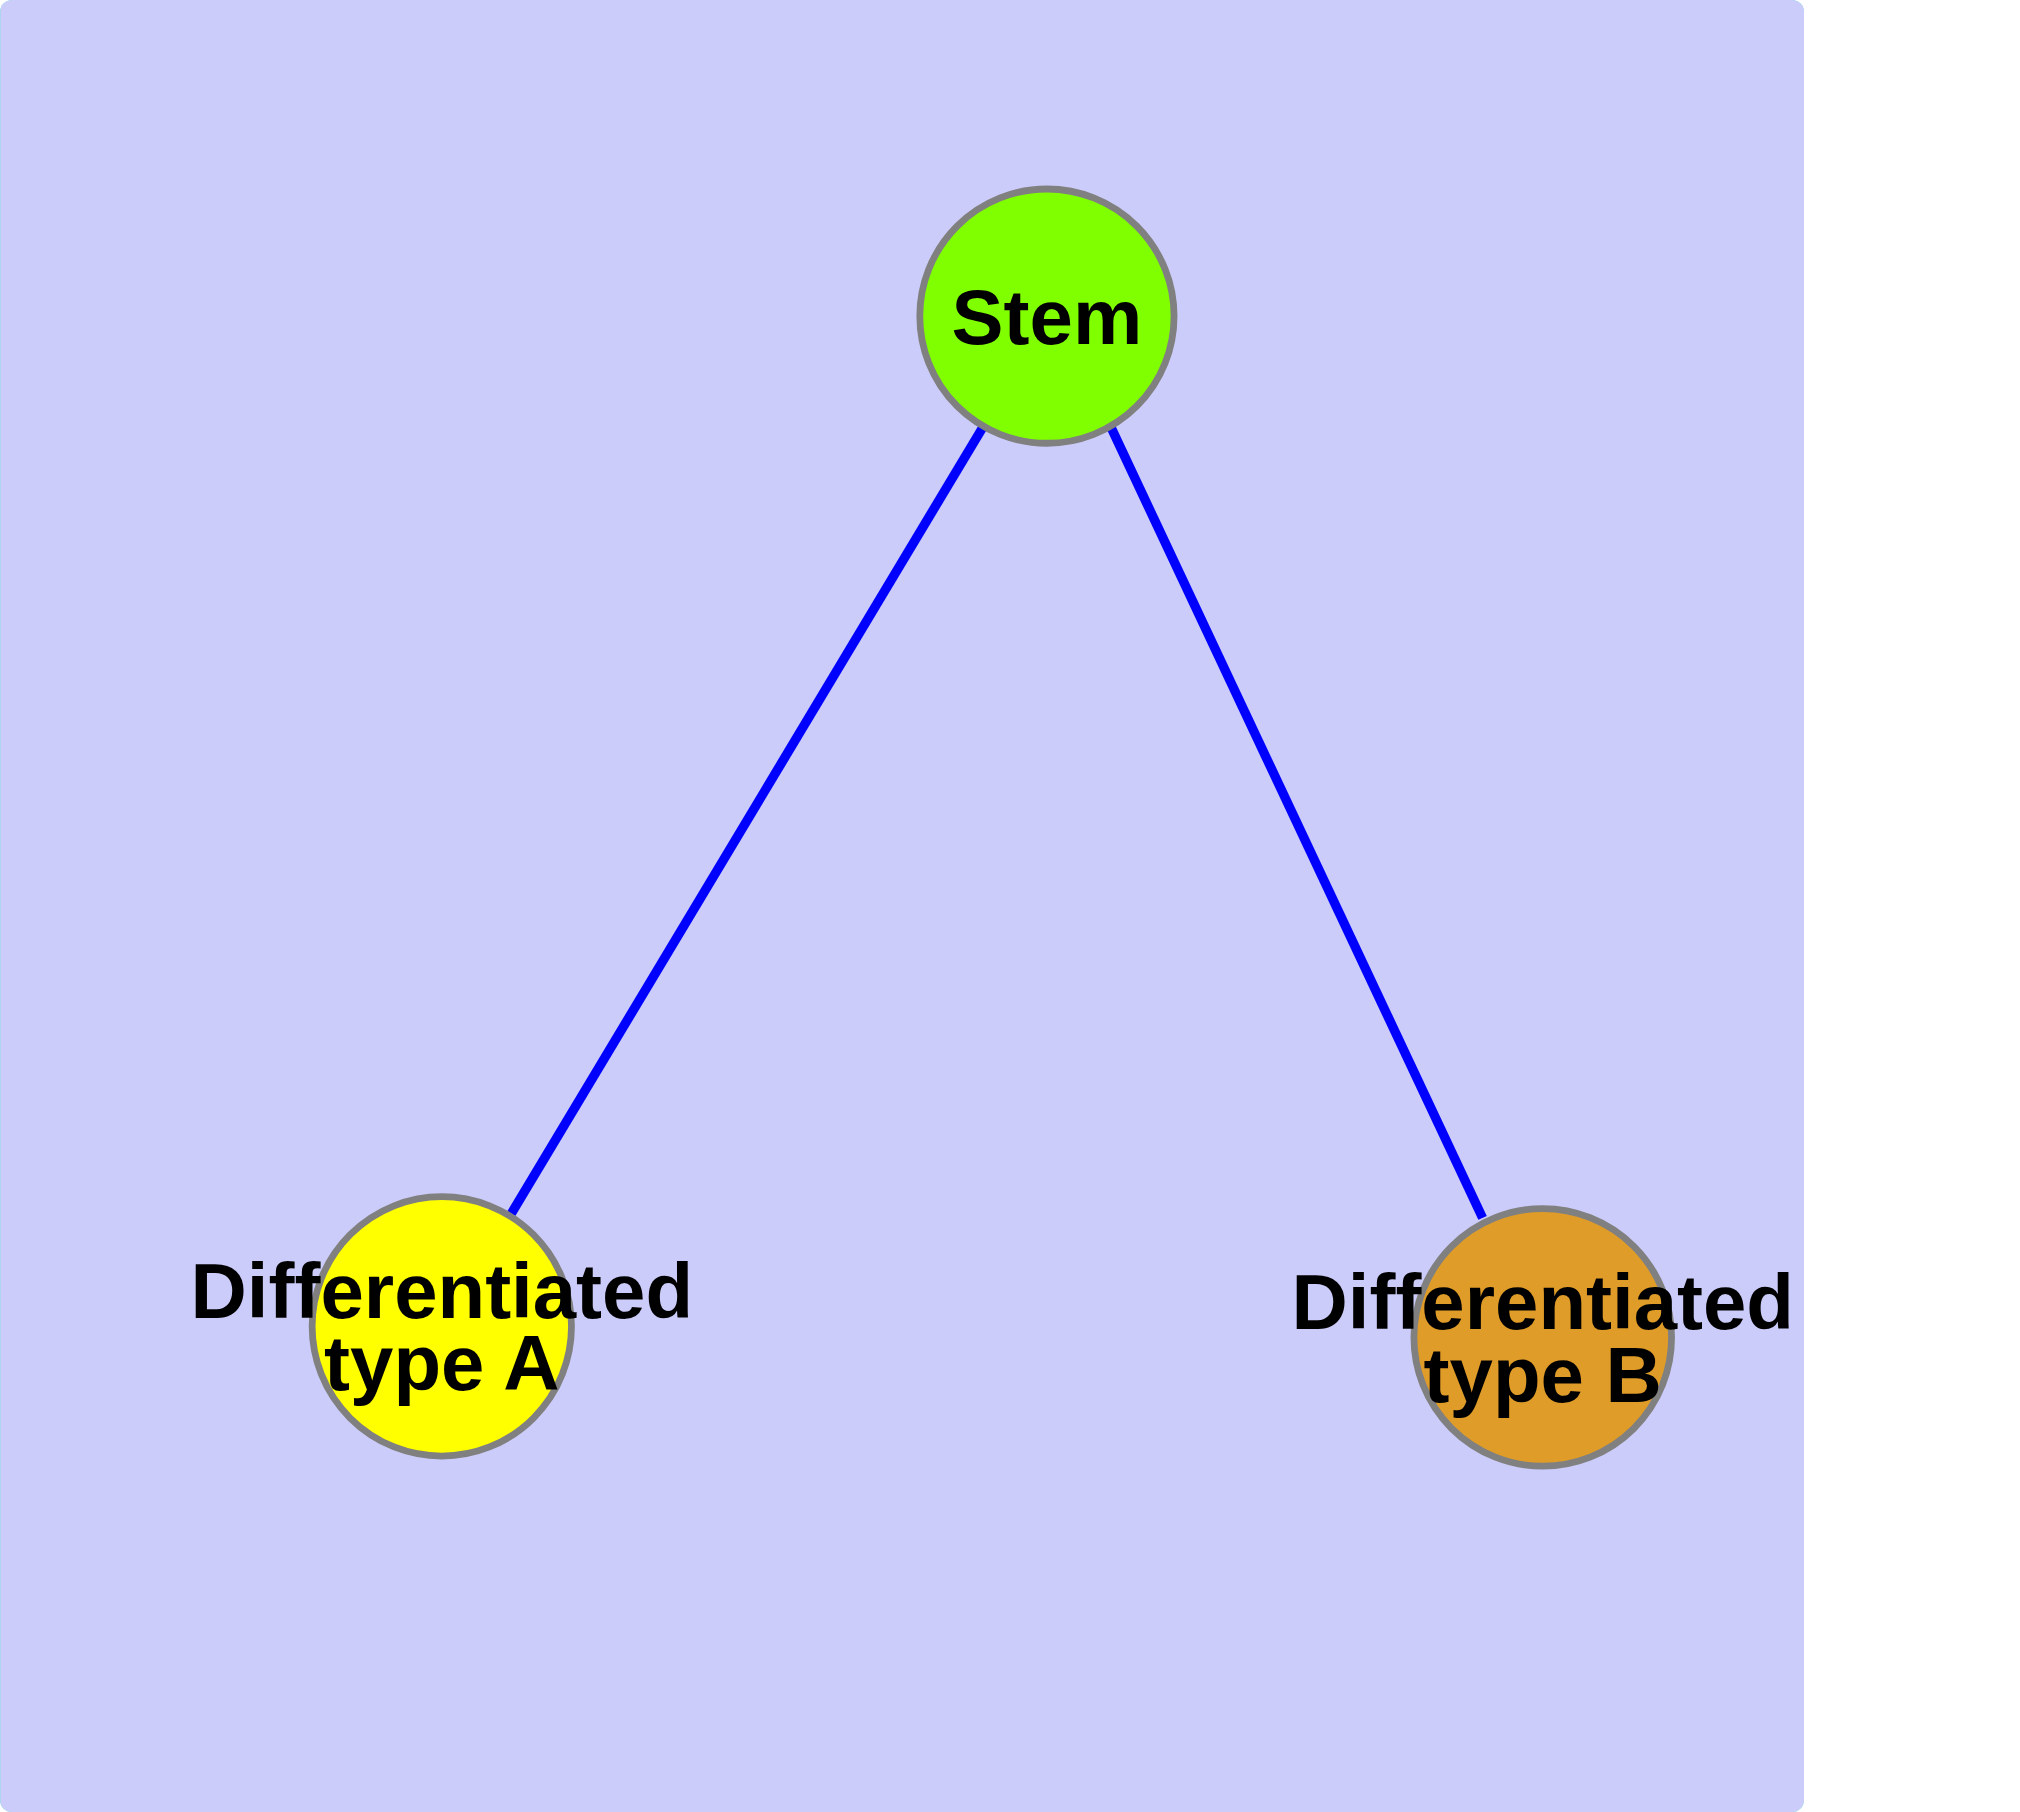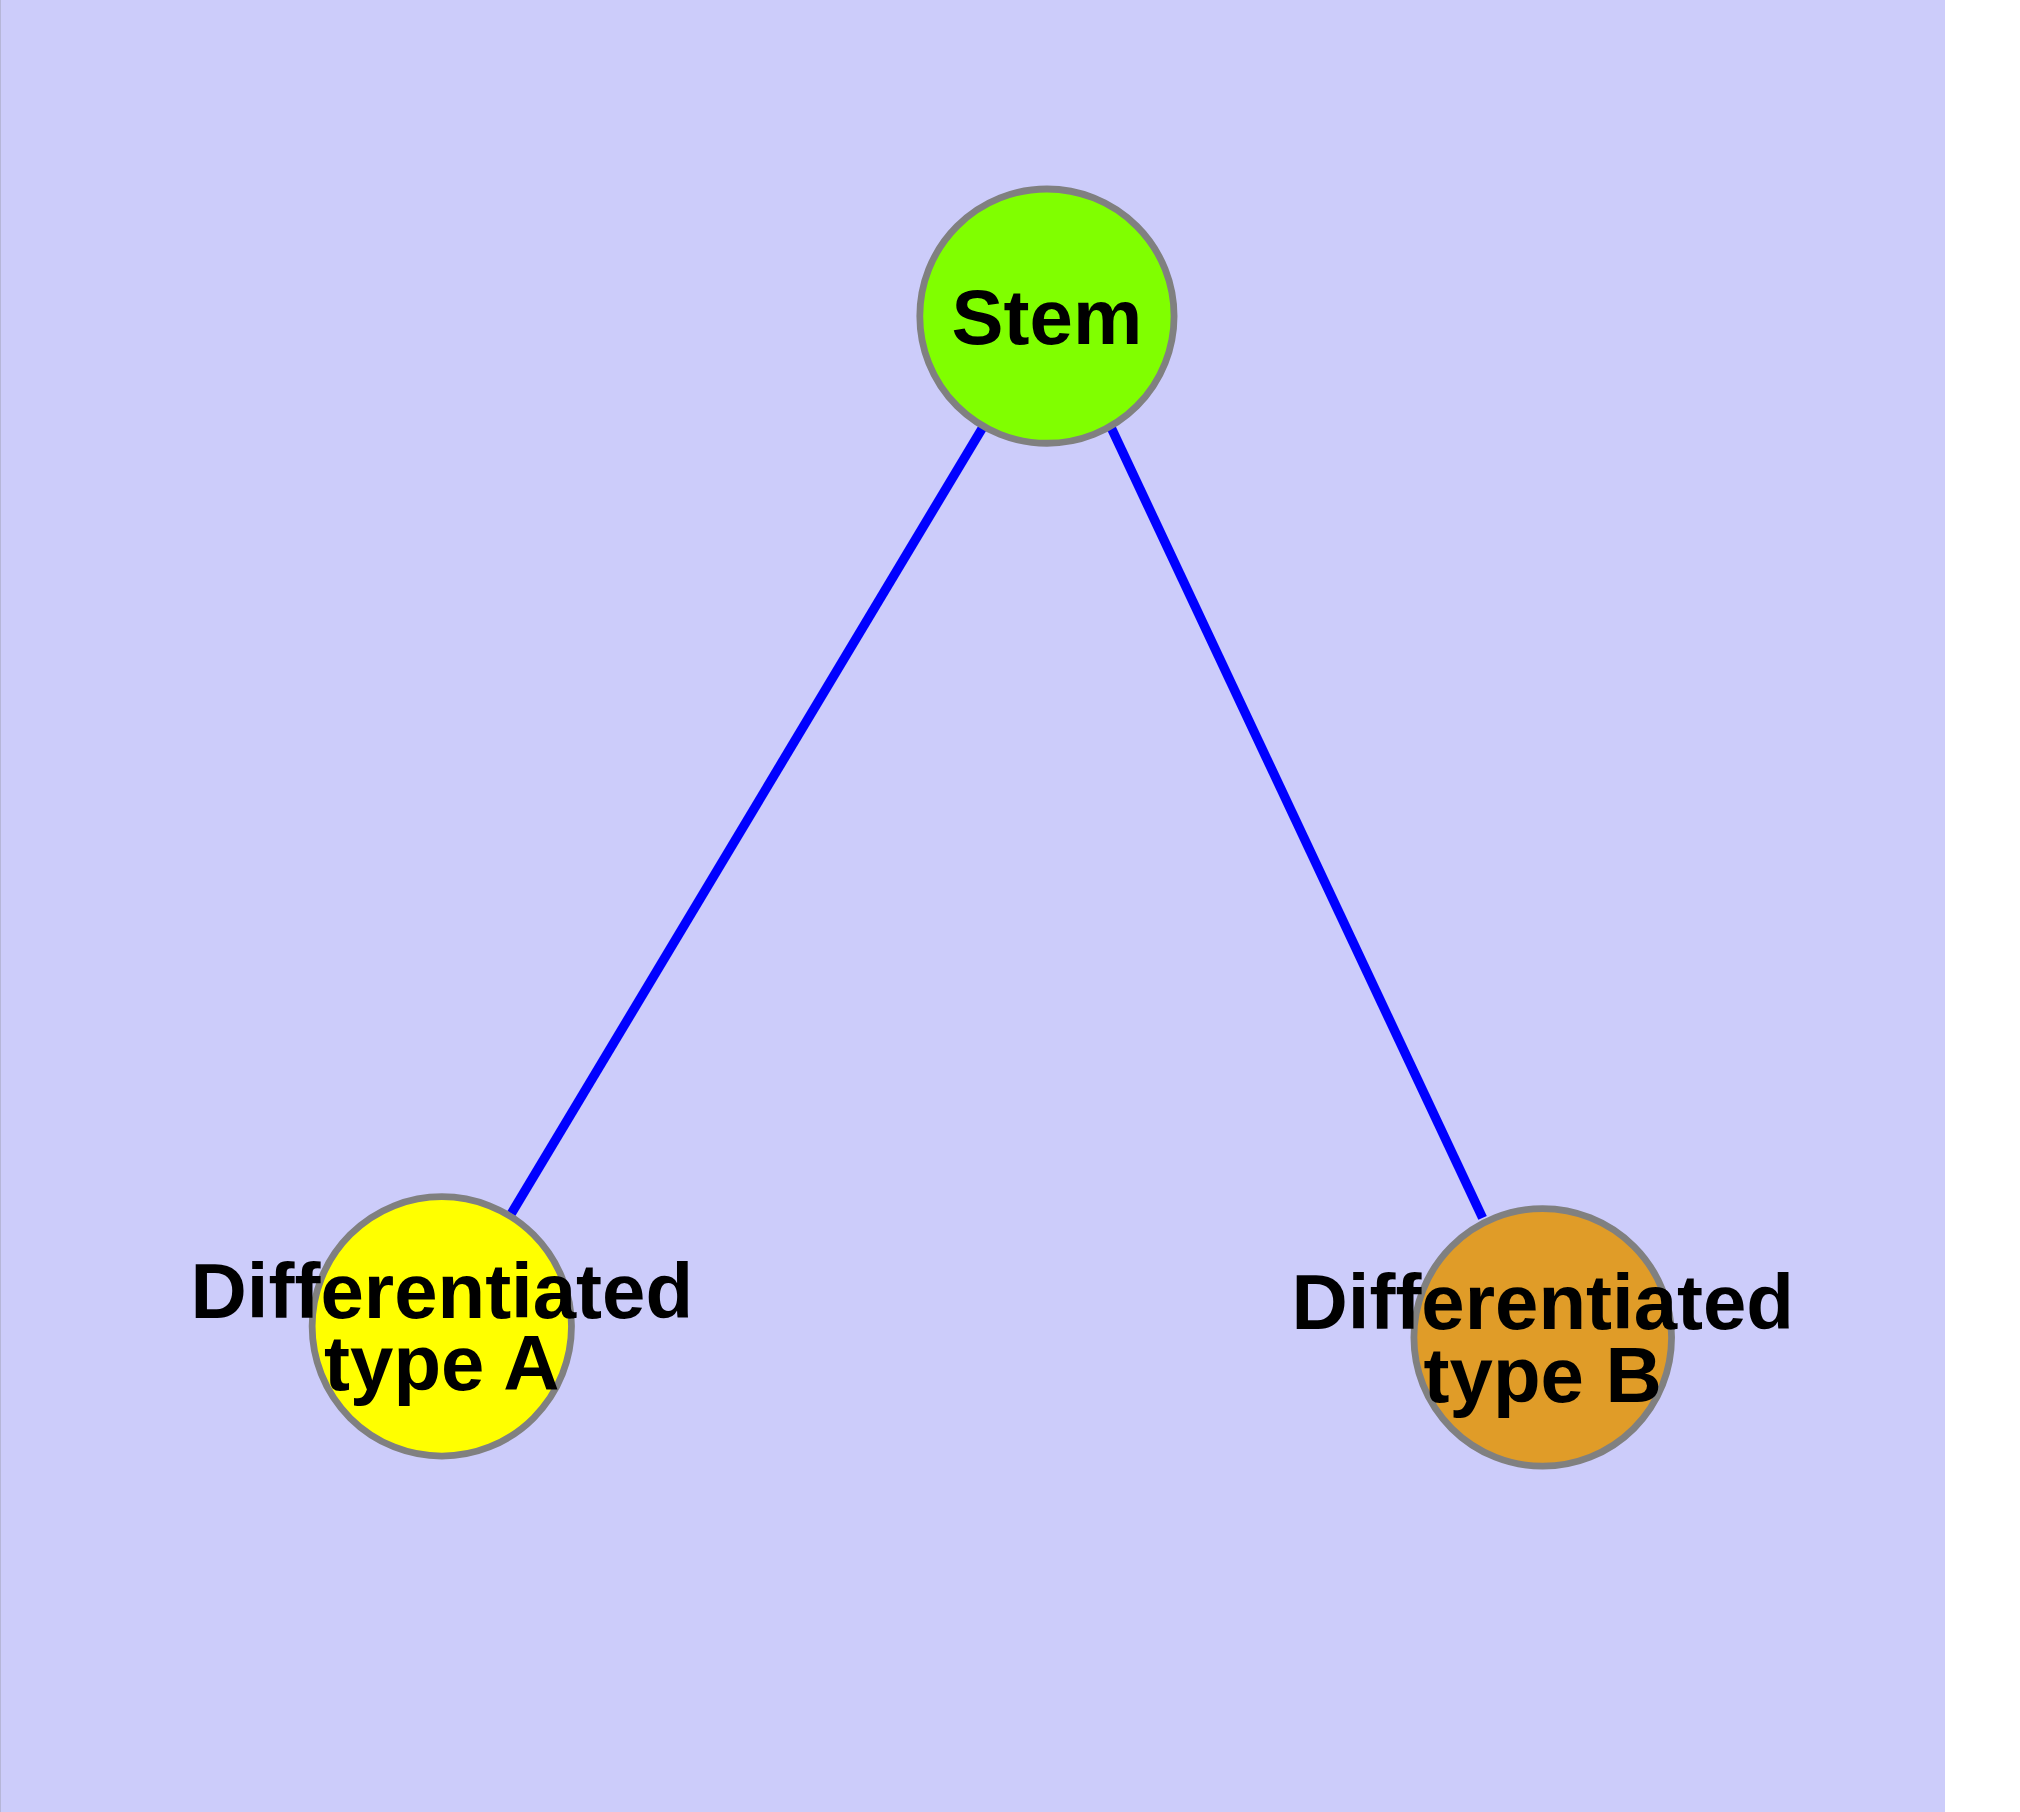--- a/index.html
+++ b/index.html
@@ -35,21 +35,21 @@
     font-weight: bold;
     fill: #000000;
     text-anchor: middle;
     dominant-baseline: alphabetic;
     paint-order: normal;
   }
 </style>
 </head>
 <body>
 
-<div id="canvas" style="width: 1945px; height: 1812px; background: #737373;">
+<div id="canvas" style="width: 1804px; height: 1812px; background: #5eead4; border-radius: 12px;">
 
   <svg id="graph-svg" viewBox="0 0 2384 2138">
 
     <rect id="bg-rect" x="0" y="0" width="2384" height="2138" fill="#ccccfa"></rect>
 
     <g id="edges-group">
         <line x1="1160" y1="503" x2="603" y2="1432" stroke="#0000ff" stroke-width="11" class="edge-line"></line>
         <line x1="1310" y1="503" x2="1749" y2="1437" stroke="#0000ff" stroke-width="11" class="edge-line"></line>
       </g>
 

